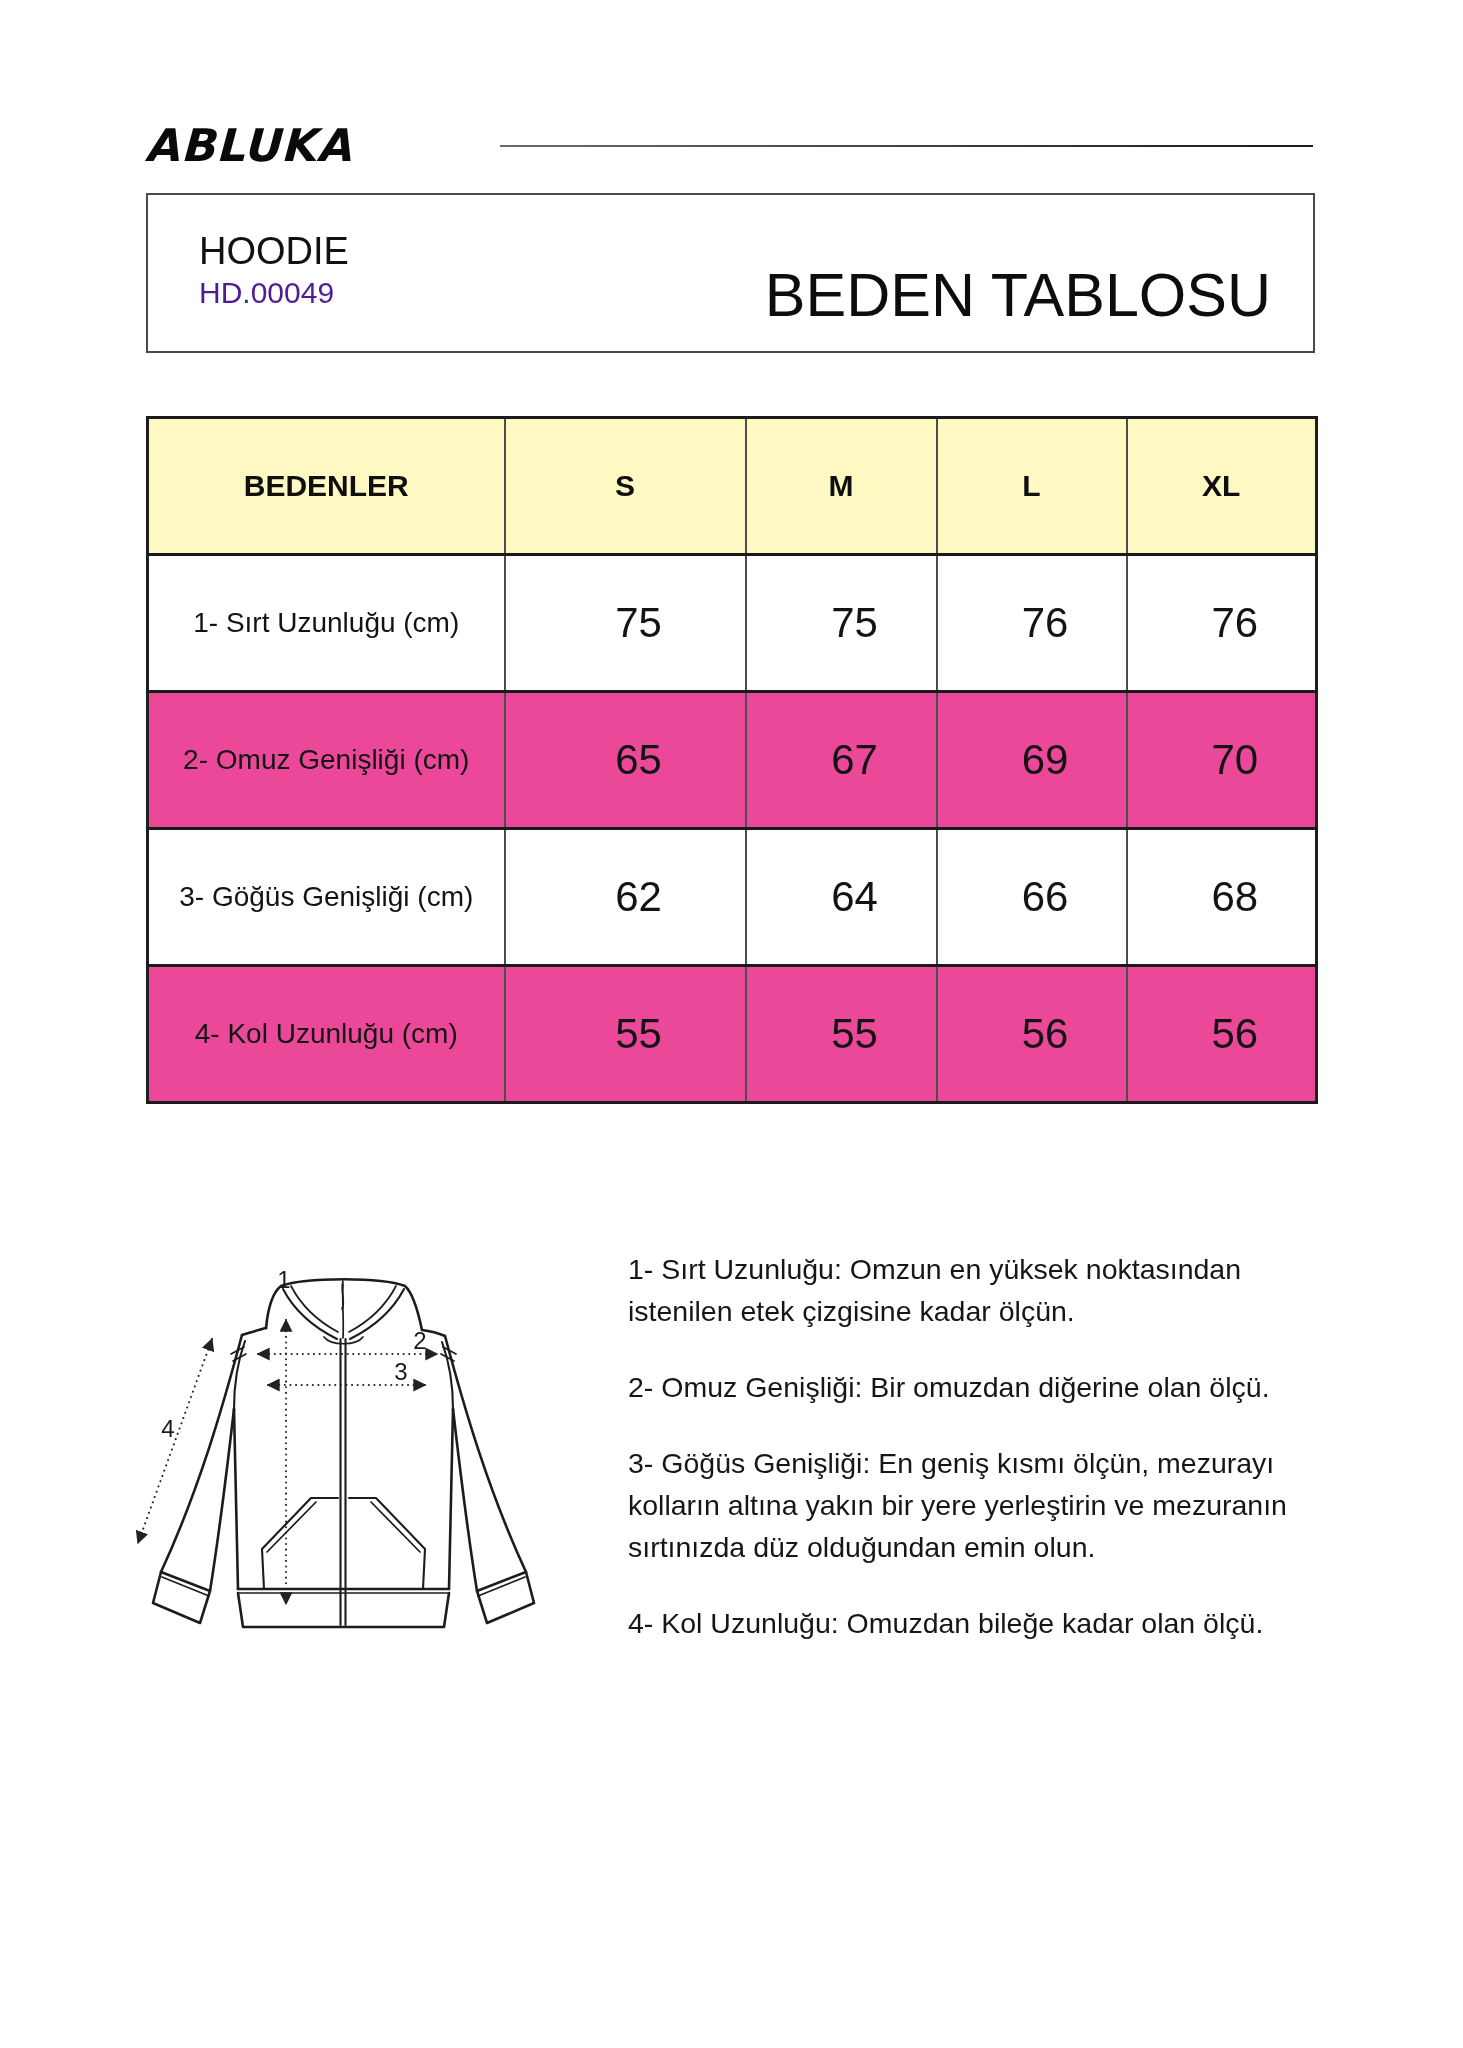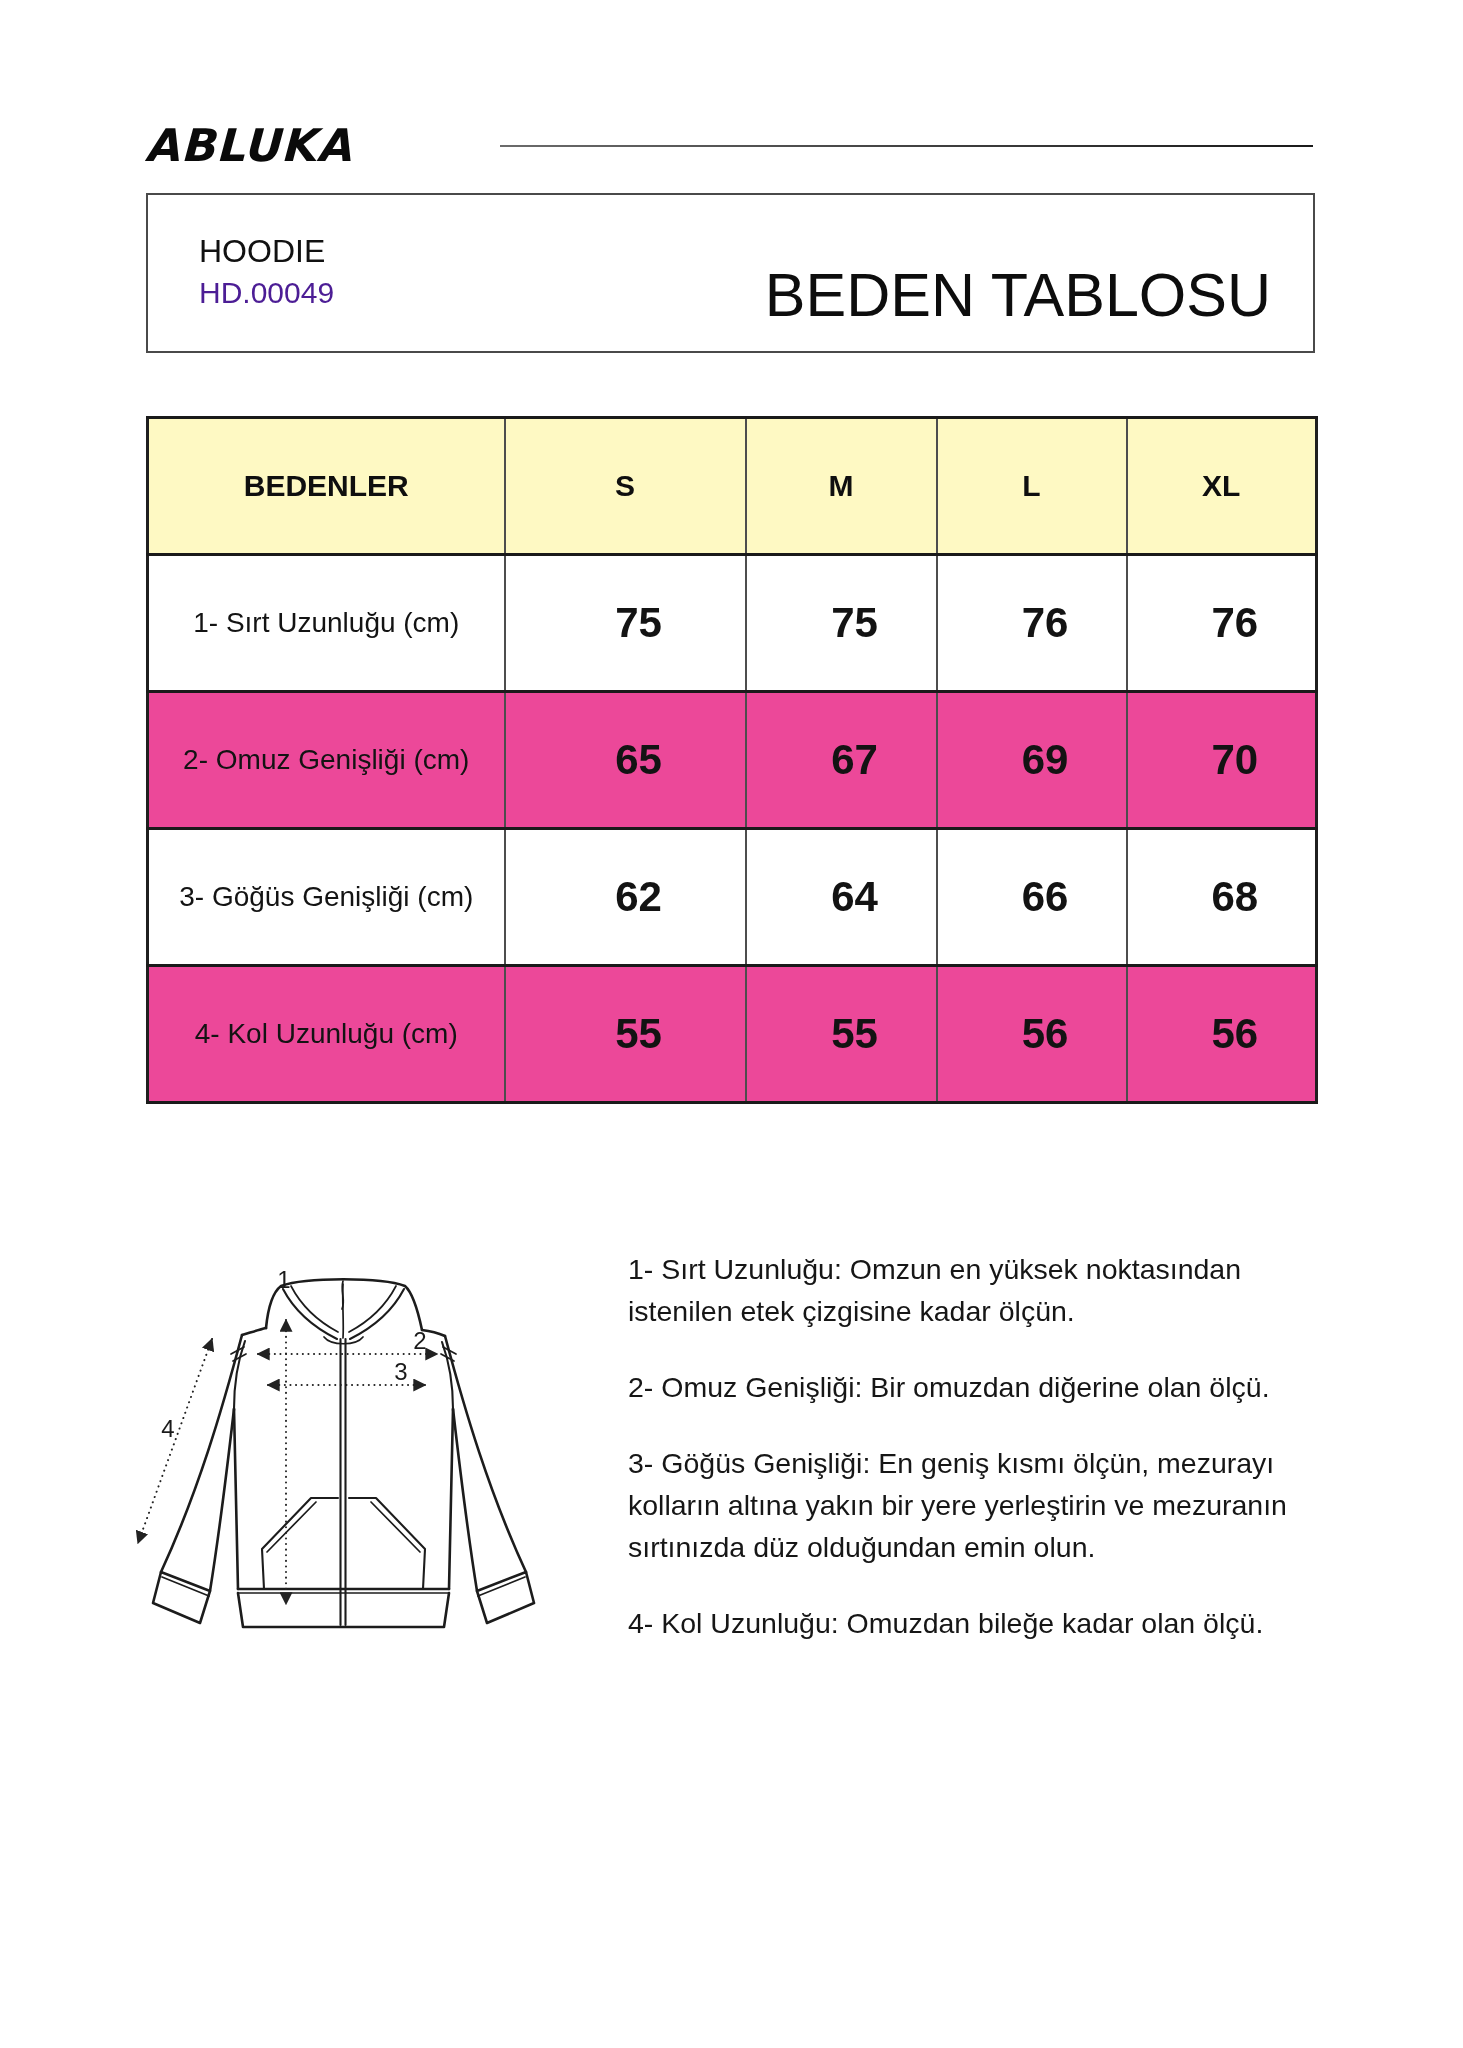--- a/index.html
+++ b/index.html
@@ -23,21 +23,21 @@
   .logo-underline{
     position:absolute;left:500px;top:145px;width:813px;height:2px;
     background:linear-gradient(90deg,#6b6b6b,#1a1a1a);
   }
   
   .header-box{
     position:absolute;left:146px;top:193px;width:1169px;height:160px;
     border:2px solid #4a4a4a;box-sizing:border-box;background:#fff;
   }
   .product-info{position:absolute;left:51px;top:36px;}
-  .product-name{font-size:32px;font-weight:500;line-height:41px;color:#111;}
+  .product-name{font-size:38px;font-weight:500;line-height:41px;color:#111;}
   .product-code{font-size:30px;font-weight:500;line-height:41px;color:#4c1d95;}
   .page-title{
     position:absolute;right:42px;top:0;height:199px;
     display:flex;align-items:center;
     font-size:61px;font-weight:400;letter-spacing:0px;color:#0d0d0d;
     white-space:nowrap;
   }
   
   .size-table{
     position:absolute;left:146px;top:416px;width:1169px;
@@ -46,21 +46,21 @@
   }
   .size-table th,.size-table td{
     border-left:2px solid #4d4d4d;border-right:2px solid #4d4d4d;
     border-top:3px solid #1a1a1a;border-bottom:3px solid #1a1a1a;
     text-align:center;vertical-align:middle;
     height:137px;padding:0;box-sizing:border-box;
   }
   .size-table th{background:#fef9c3;font-size:30px;font-weight:700;color:#0f0f0f;}
   .size-table tr.stripe td{background:#ec4899;}
   .size-table td.row-label{font-size:28px;font-weight:400;color:#131313;}
-  .size-table td.value-cell{font-size:42px;font-weight:700;color:#131313;padding-left:27px;}
+  .size-table td.value-cell{font-size:42px;font-weight:400;color:#131313;padding-left:27px;}
   
   .section-heading{
     position:absolute;left:149px;top:1150px;margin:0;
     font-size:43px;font-weight:800;letter-spacing:-0.5px;color:#0c0c0c;
     white-space:nowrap;
   }
   .diagram-wrap{position:absolute;left:110px;top:1230px;width:480px;height:440px;}
   .instructions{
     position:absolute;left:628px;top:1248px;width:780px;
     font-size:28.5px;line-height:42px;color:#161616;

